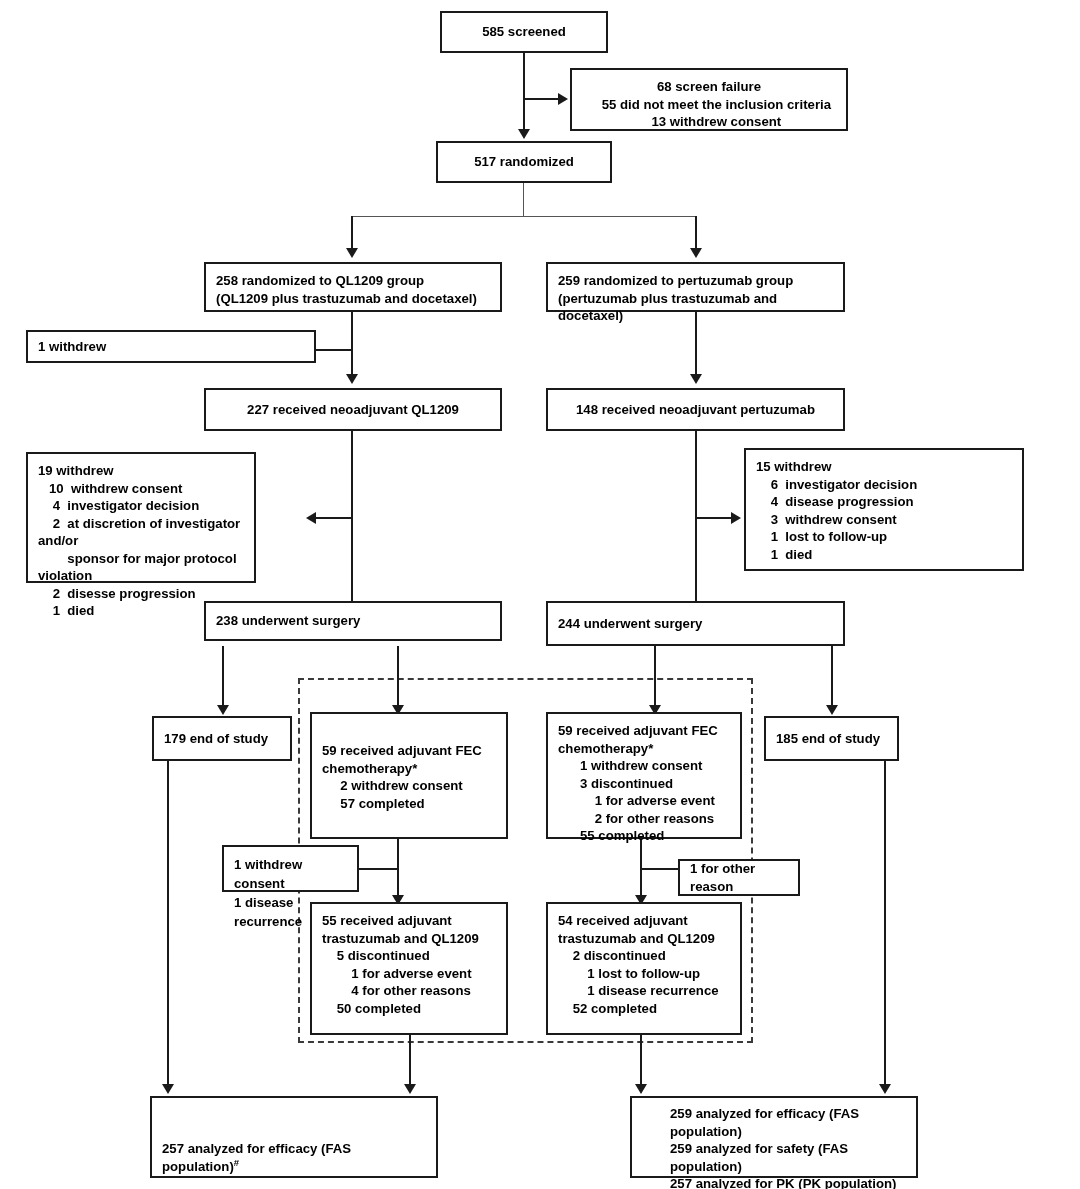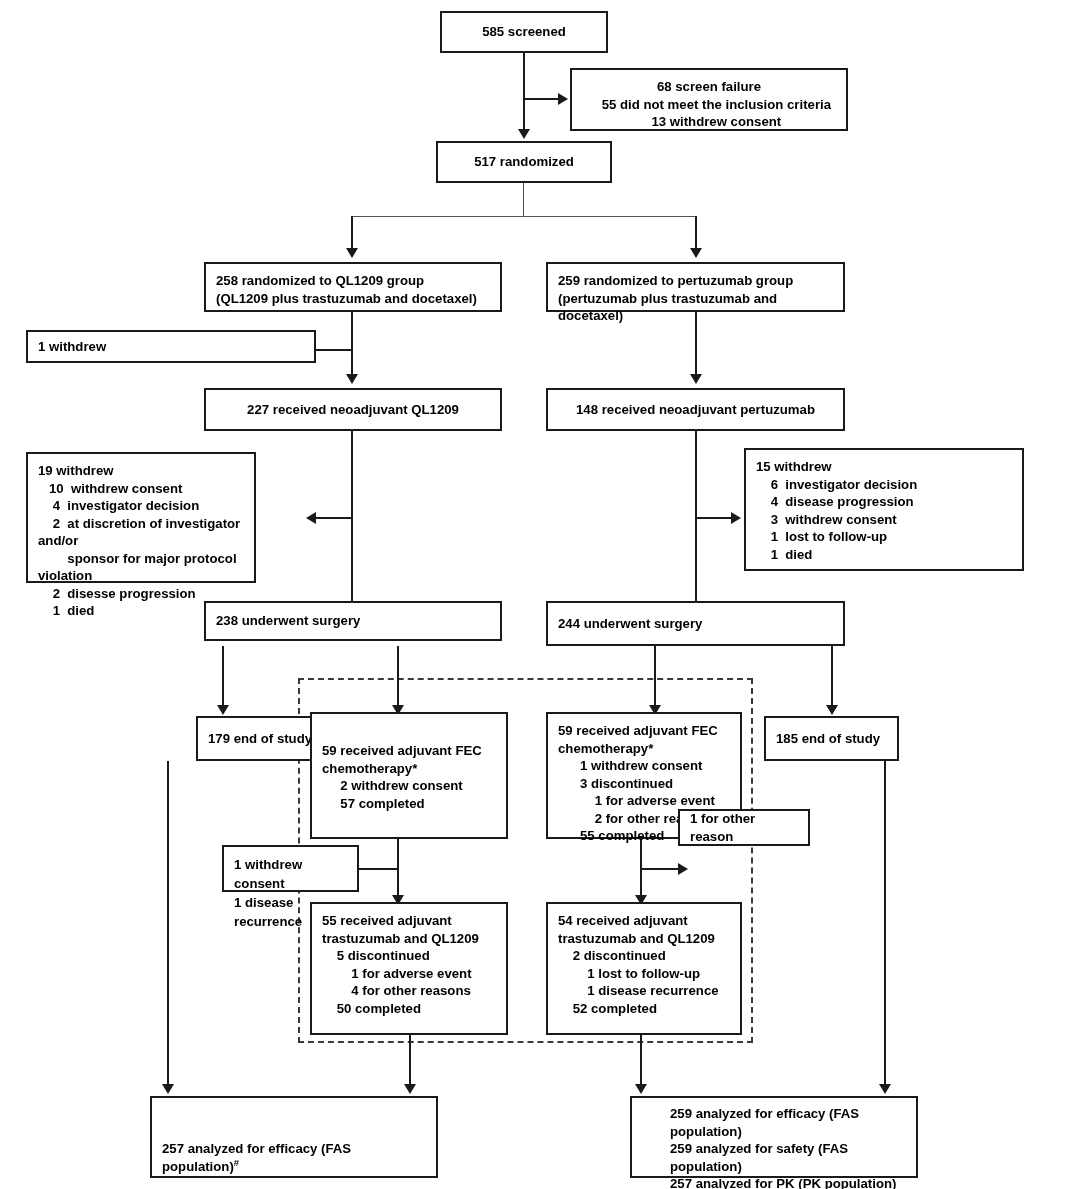--- a/index.html
+++ b/index.html
@@ -193,21 +193,21 @@
 
   <div class="vline" style="left:397px; top:646px; height:63px;"></div>
   <div class="arrow-down" style="left:392px; top:705px;"></div>
 
   <div class="vline" style="left:654px; top:646px; height:63px;"></div>
   <div class="arrow-down" style="left:649px; top:705px;"></div>
 
   <div class="vline" style="left:831px; top:646px; height:63px;"></div>
   <div class="arrow-down" style="left:826px; top:705px;"></div>
 
-  <div class="box" style="left:152px; top:716px; width:140px; height:45px;margin-left:44px;">
+  <div class="box" style="left:152px; top:716px; width:140px; height:45px;">
     <div class="inner">179 end of study</div>
   </div>
 
   <div class="box" style="left:764px; top:716px; width:135px; height:45px;">
     <div class="inner">185 end of study</div>
   </div>
 
   <div class="vline" style="left:167px; top:761px; height:327px;"></div>
   <div class="arrow-down" style="left:162px; top:1084px;"></div>
 
@@ -240,21 +240,21 @@
   <div class="box vtop" style="left:222px; top:845px; width:137px; height:47px;">
     <div class="inner" style="line-height:19px;">1 withdrew consent
 1 disease recurrence</div>
   </div>
 
   <div class="vline" style="left:640px; top:839px; height:60px;"></div>
   <div class="arrow-down" style="left:635px; top:895px;"></div>
   <div class="hline" style="left:641px; top:868px; width:40px;"></div>
   <div class="arrow-right" style="left:678px; top:863px;"></div>
 
-  <div class="box" style="left:678px; top:809px; width:132px; height:37px;">
+  <div class="box" style="left:678px; top:859px; width:122px; height:37px;">
     <div class="inner">1 for other reason</div>
   </div>
 
   <div class="box vtop" style="left:310px; top:902px; width:198px; height:133px;">
     <div class="inner">55 received adjuvant
 trastuzumab and QL1209
     5 discontinued
         1 for adverse event
         4 for other reasons
     50 completed</div>

